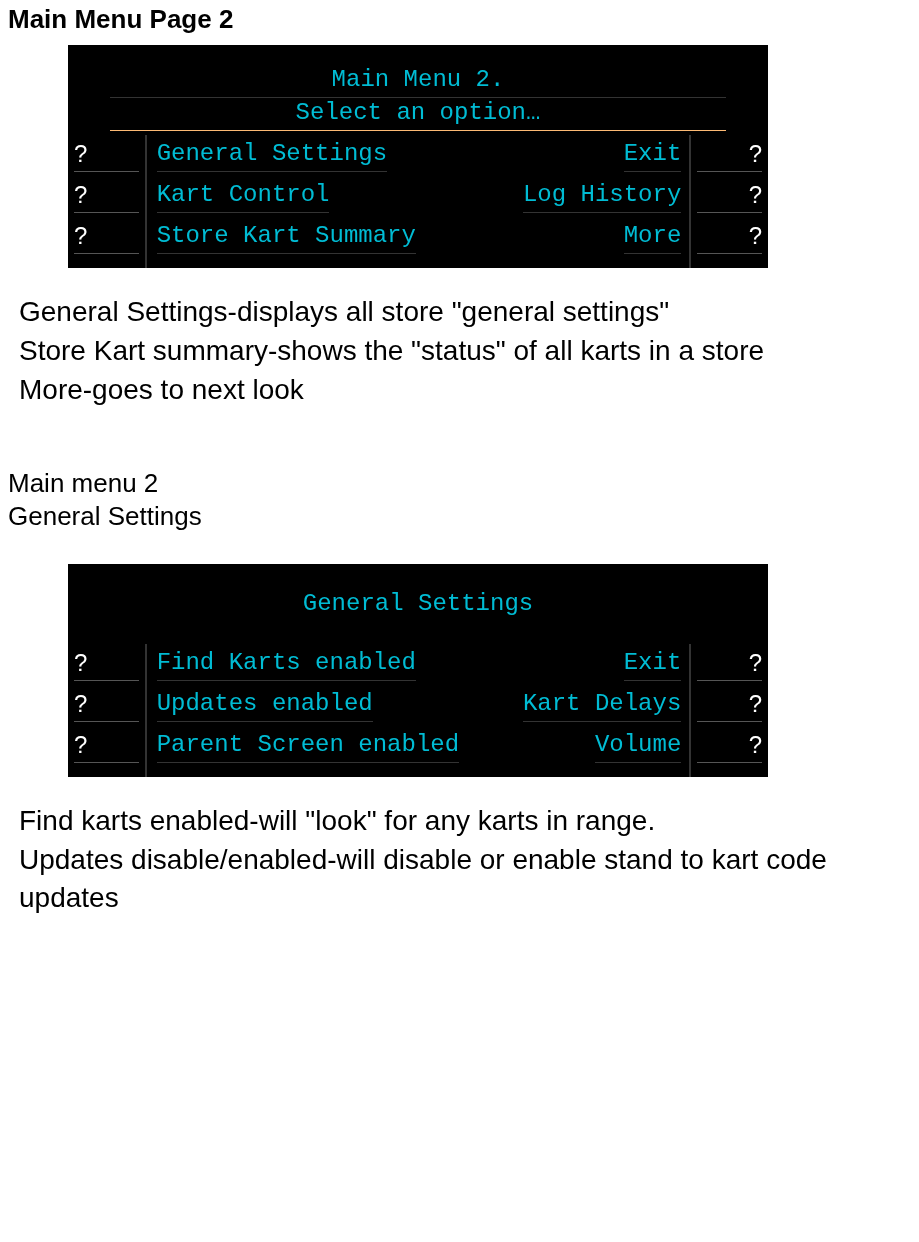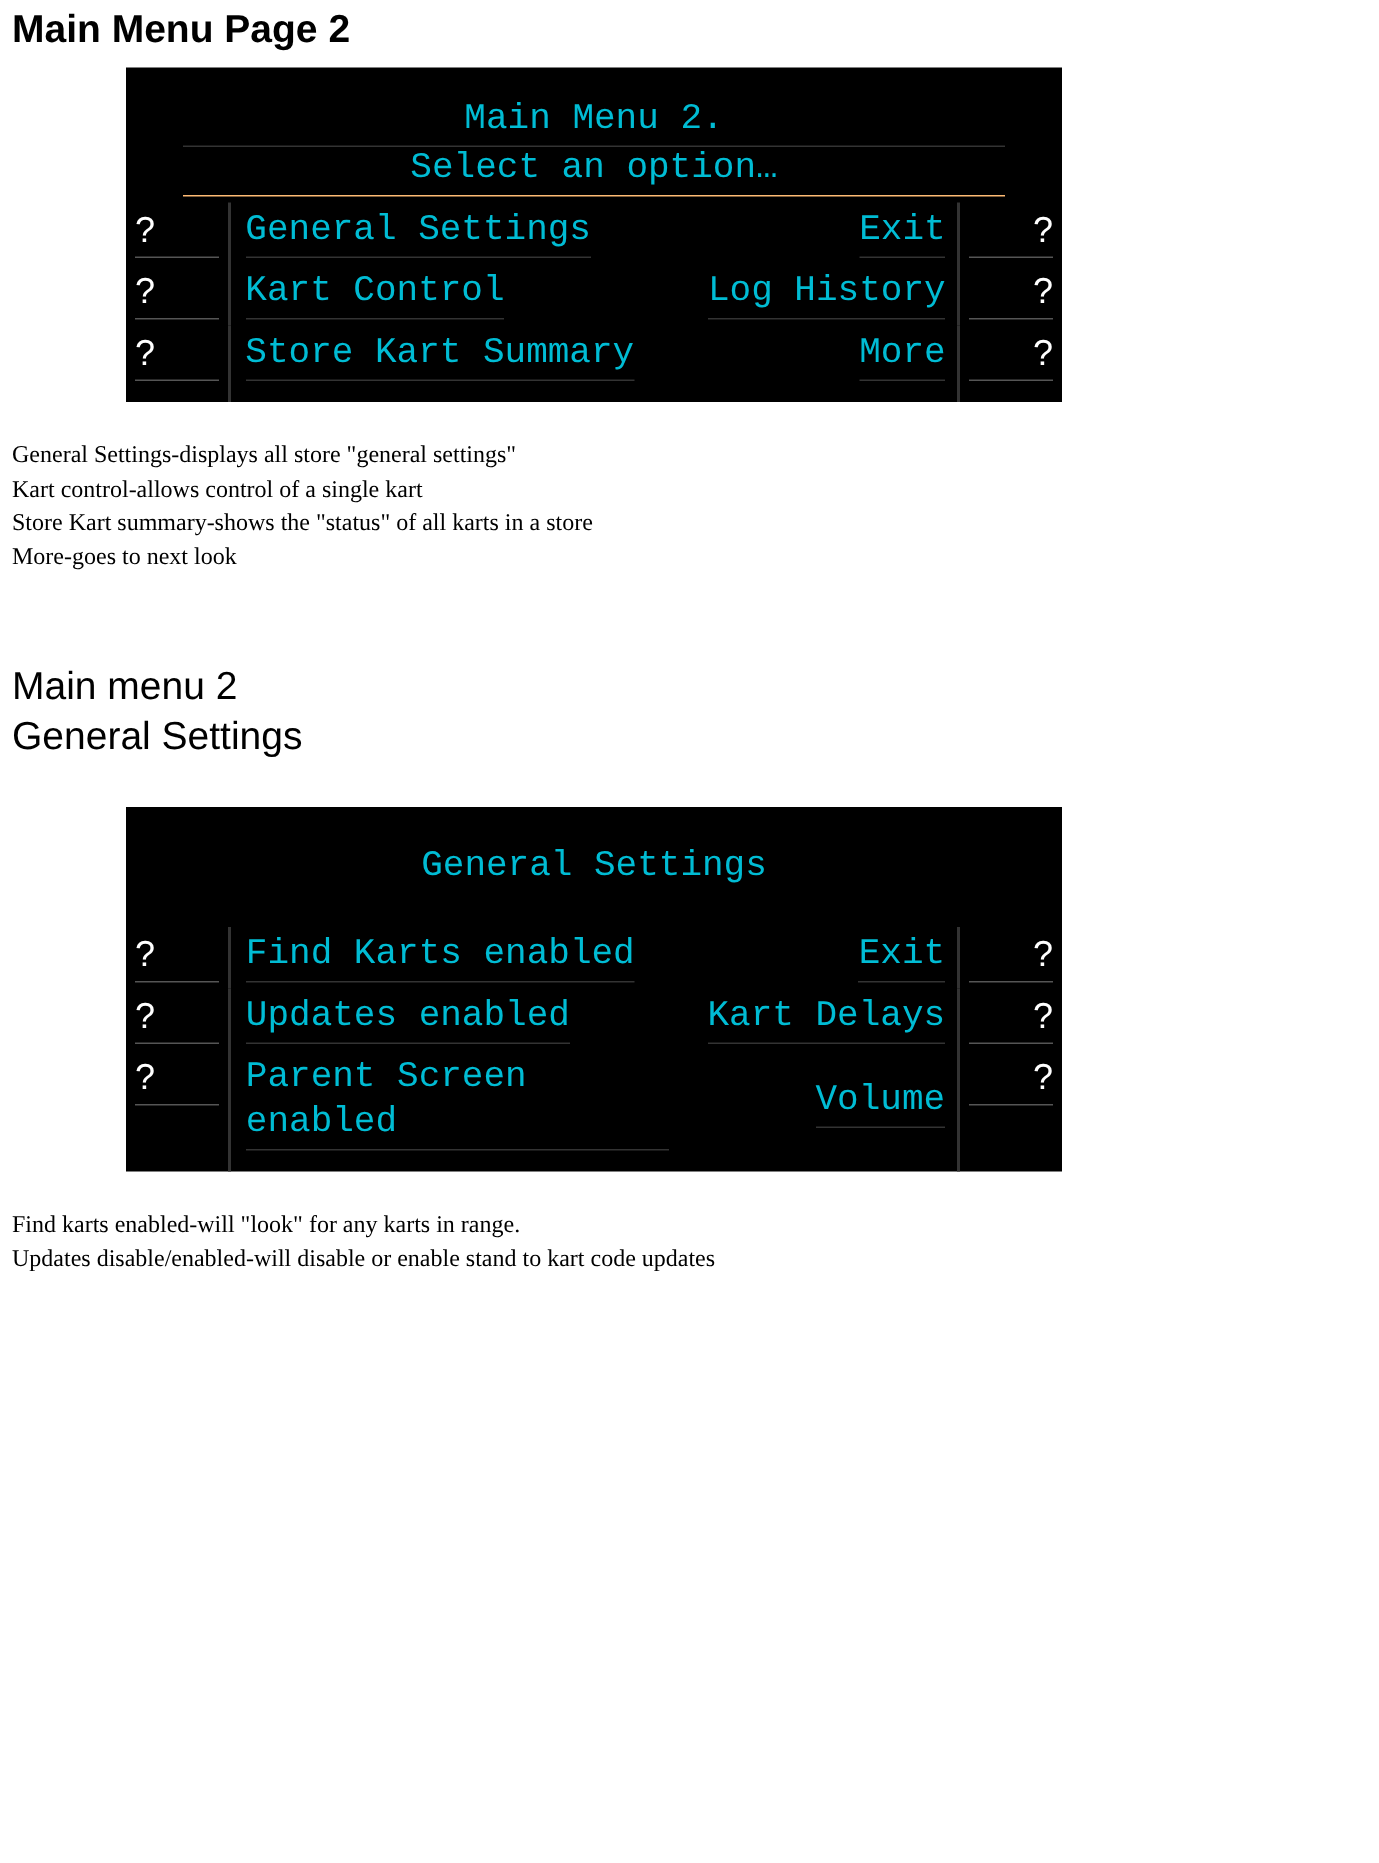--- a/index.html
+++ b/index.html
@@ -18,22 +18,22 @@
   }
   .section-heading {
     font-size: 26px;
     font-weight: normal;
     margin: 2px 0;
   }
   .lcd-panel {
     background: #000;
     color: #00bcd4;
     font-family: "Courier New", Courier, monospace;
-    width: 624px;
-    margin: 0 0 25px 76px;
+    width: 700px;
+    margin: 0 0 25px 60px;
     border-collapse: collapse;
     font-size: 24px;
     line-height: 1.25;
   }
   .lcd-header td {
     text-align: center;
     padding: 20px 8px 4px 8px;
   }
   .lcd-header .title-line {
     border-bottom: 1px solid #333;
@@ -80,24 +80,23 @@
     vertical-align: middle;
   }
   .opt-left span.u, .opt-right span.u {
     display:inline-block;
     border-bottom:1px solid #333;
     padding-bottom:2px;
   }
   .opt-right span.u { text-align:right; }
   .lcd-last-row td { padding-bottom: 14px; }
   .desc-block {
-    font-size: 16px;
+    font-size: 28px;
     line-height: 1.35;
-    margin: 10px 0 60px 0;
-    font-family: Liberation Serif, serif;
+    margin: 10px 0 60px 11px;
   }
   .desc-block div { margin: 1px 0; }
   .spacer-sm { height: 30px; }
 </style>
 </head>
 <body>
 
 <div class="page-heading">Main Menu Page 2</div>
 
 <table class="lcd-panel">
@@ -136,21 +135,20 @@
     <td class="opt-right"><span class="u">More</span></td>
     <td class="q-right">
           <span class="q-underline-r">?</span>
         </td>
   </tr>
 </tbody>
   </table>
 
 <div class="desc-block">
   <div>General Settings-displays all store "general settings"</div>
-  <div>Kart control-allows control of a single kart</div>
   <div>Store Kart summary-shows the "status" of all karts in a store</div>
   <div>More-goes to next look</div>
 </div>
 
 <div class="section-heading">Main menu 2</div>
 <div class="section-heading">General Settings</div>
 
 <div class="spacer-sm"></div>
 
 <table class="lcd-panel">

